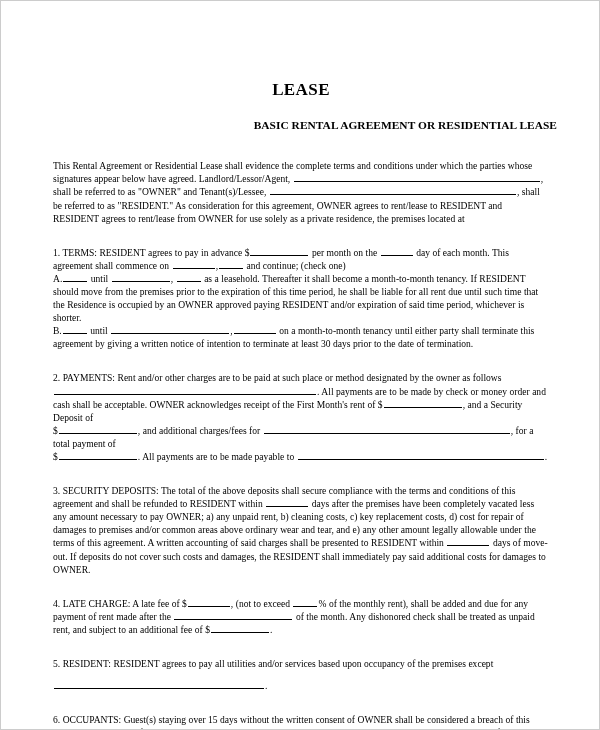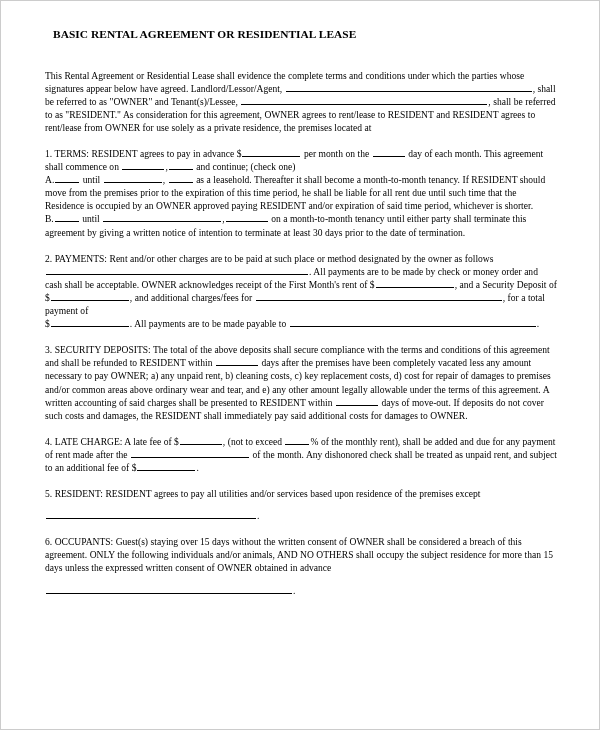--- a/index.html
+++ b/index.html
@@ -30,35 +30,35 @@
     text-align: center;
     font-weight: bold;
     font-size: 17px;
     letter-spacing: 0.4px;
     margin: 0;
     padding-top: 80px;
     color: #000;
     line-height: 1.1;
   }
   .doc-subtitle {
-    text-align: left;
+    text-align: right;
     font-weight: bold;
     font-size: 11.4px;
     letter-spacing: 0.05px;
-    margin: 8px;
+    margin: 0;
     padding-top: 19px;
     color: #000;
     line-height: 1.1;
   }
   .para {
     font-size: 9.55px;
     line-height: 13.1px;
     color: #000;
     text-align: left;
-    margin: 0;
+    margin: 8px;
     padding: 0;
     word-spacing: 0.1px;
   }
   .para.intro { padding-top: 20px; }
   .para.sec   { padding-top: 13px; }
   .para.tight { padding-top: 0px; }
   .lbl { font-weight: normal; }
   .u {
     display: inline-block;
     border-bottom: 1px solid #000;
@@ -81,31 +81,32 @@
     padding-top: 9px;
   }
   .standalone-line .u { height: 1px; }
 </style>
 </head>
 <body>
 
 <div class="page">
   <div class="content">
 
+    <div class="doc-title">LEASE</div>
     <div class="doc-subtitle">BASIC RENTAL AGREEMENT OR RESIDENTIAL LEASE</div>
 
     <p class="para intro"><span>This Rental Agreement or Residential Lease shall evidence the complete terms and conditions under which the parties whose signatures appear below have agreed. Landlord/Lessor/Agent,</span> <span class="u u-7xl"></span><span>, shall be referred to as "OWNER" and Tenant(s)/Lessee,</span> <span class="u u-7xl"></span><span>, shall be referred to as "RESIDENT." As consideration for this agreement, OWNER agrees to rent/lease to RESIDENT and RESIDENT agrees to rent/lease from OWNER for use solely as a private residence, the premises located at</span></p>
 
 
     <p class="para sec"><span>1.</span> <span class="lbl">TERMS:</span><span> RESIDENT agrees to pay in advance $</span><span class="u u-l"></span><span> per month on the </span><span class="u u-s"></span><span> day of each month. This agreement shall commence on </span><span class="u u-m"></span><span>,</span><span class="u u-xs"></span><span> and continue; (check one)</span><br><span>A.</span><span class="u u-xs"></span><span> until </span><span class="u u-l"></span><span>, </span><span class="u u-xs"></span><span> as a leasehold. Thereafter it shall become a month-to-month tenancy. If RESIDENT should move from the premises prior to the expiration of this time period, he shall be liable for all rent due until such time that the Residence is occupied by an OWNER approved paying RESIDENT and/or expiration of said time period, whichever is shorter.</span><br><span>B.</span><span class="u u-xs"></span><span> until </span><span class="u u-3xl"></span><span>,</span><span class="u u-m"></span><span> on a month-to-month tenancy until either party shall terminate this agreement by giving a written notice of intention to terminate at least 30 days prior to the date of termination.</span></p>
 
     <p class="para sec"><span>2.</span> <span class="lbl">PAYMENTS:</span><span> Rent and/or other charges are to be paid at such place or method designated by the owner as follows</span><br><span class="u u-8xl"></span><span>. All payments are to be made by check or money order and cash shall be acceptable. OWNER acknowledges receipt of the First Month's rent of $</span><span class="u u-xl"></span><span>, and a Security Deposit of</span><br><span>$</span><span class="u u-xl"></span><span>, and additional charges/fees for </span><span class="u u-7xl"></span><span>, for a total payment of</span><br><span>$</span><span class="u u-xl"></span><span>. All payments are to be made payable to </span><span class="u u-7xl"></span><span>.</span></p>
 
     <p class="para sec"><span>3.</span> <span class="lbl">SECURITY DEPOSITS:</span><span> The total of the above deposits shall secure compliance with the terms and conditions of this agreement and shall be refunded to RESIDENT within </span><span class="u u-m"></span><span> days after the premises have been completely vacated less any amount necessary to pay OWNER; a) any unpaid rent, b) cleaning costs, c) key replacement costs, d) cost for repair of damages to premises and/or common areas above ordinary wear and tear, and e) any other amount legally allowable under the terms of this agreement. A written accounting of said charges shall be presented to RESIDENT within </span><span class="u u-m"></span><span> days of move-out. If deposits do not cover such costs and damages, the RESIDENT shall immediately pay said additional costs for damages to OWNER.</span></p>
 
     <p class="para sec"><span>4.</span> <span class="lbl">LATE CHARGE:</span><span> A late fee of $</span><span class="u u-m"></span><span>, (not to exceed </span><span class="u u-xs"></span><span>% of the monthly rent), shall be added and due for any payment of rent made after the </span><span class="u u-3xl"></span><span> of the month. Any dishonored check shall be treated as unpaid rent, and subject to an additional fee of $</span><span class="u u-l"></span><span>.</span></p>
 
-    <p class="para sec"><span>5.</span> <span class="lbl">RESIDENT:</span><span> RESIDENT agrees to pay all utilities and/or services based upon residence of the premises except</span><span class="standalone-line"><span class="u u-6xl"></span><span>.</span></span></p>
+    <p class="para sec"><span>5.</span> <span class="lbl">RESIDENT:</span><span> RESIDENT agrees to pay all utilities and/or services based upon occupancy of the premises except</span><span class="standalone-line"><span class="u u-6xl"></span><span>.</span></span></p>
 
     <p class="para sec"><span>6.</span> <span class="lbl">OCCUPANTS:</span><span> Guest(s) staying over 15 days without the written consent of OWNER shall be considered a breach of this agreement. ONLY the following individuals and/or animals, AND NO OTHERS shall occupy the subject residence for more than 15 days unless the expressed written consent of OWNER obtained in advance</span><span class="standalone-line"><span class="u u-7xl"></span><span>.</span></span></p>
 
   </div>
 </div>
 
 </body></html>

